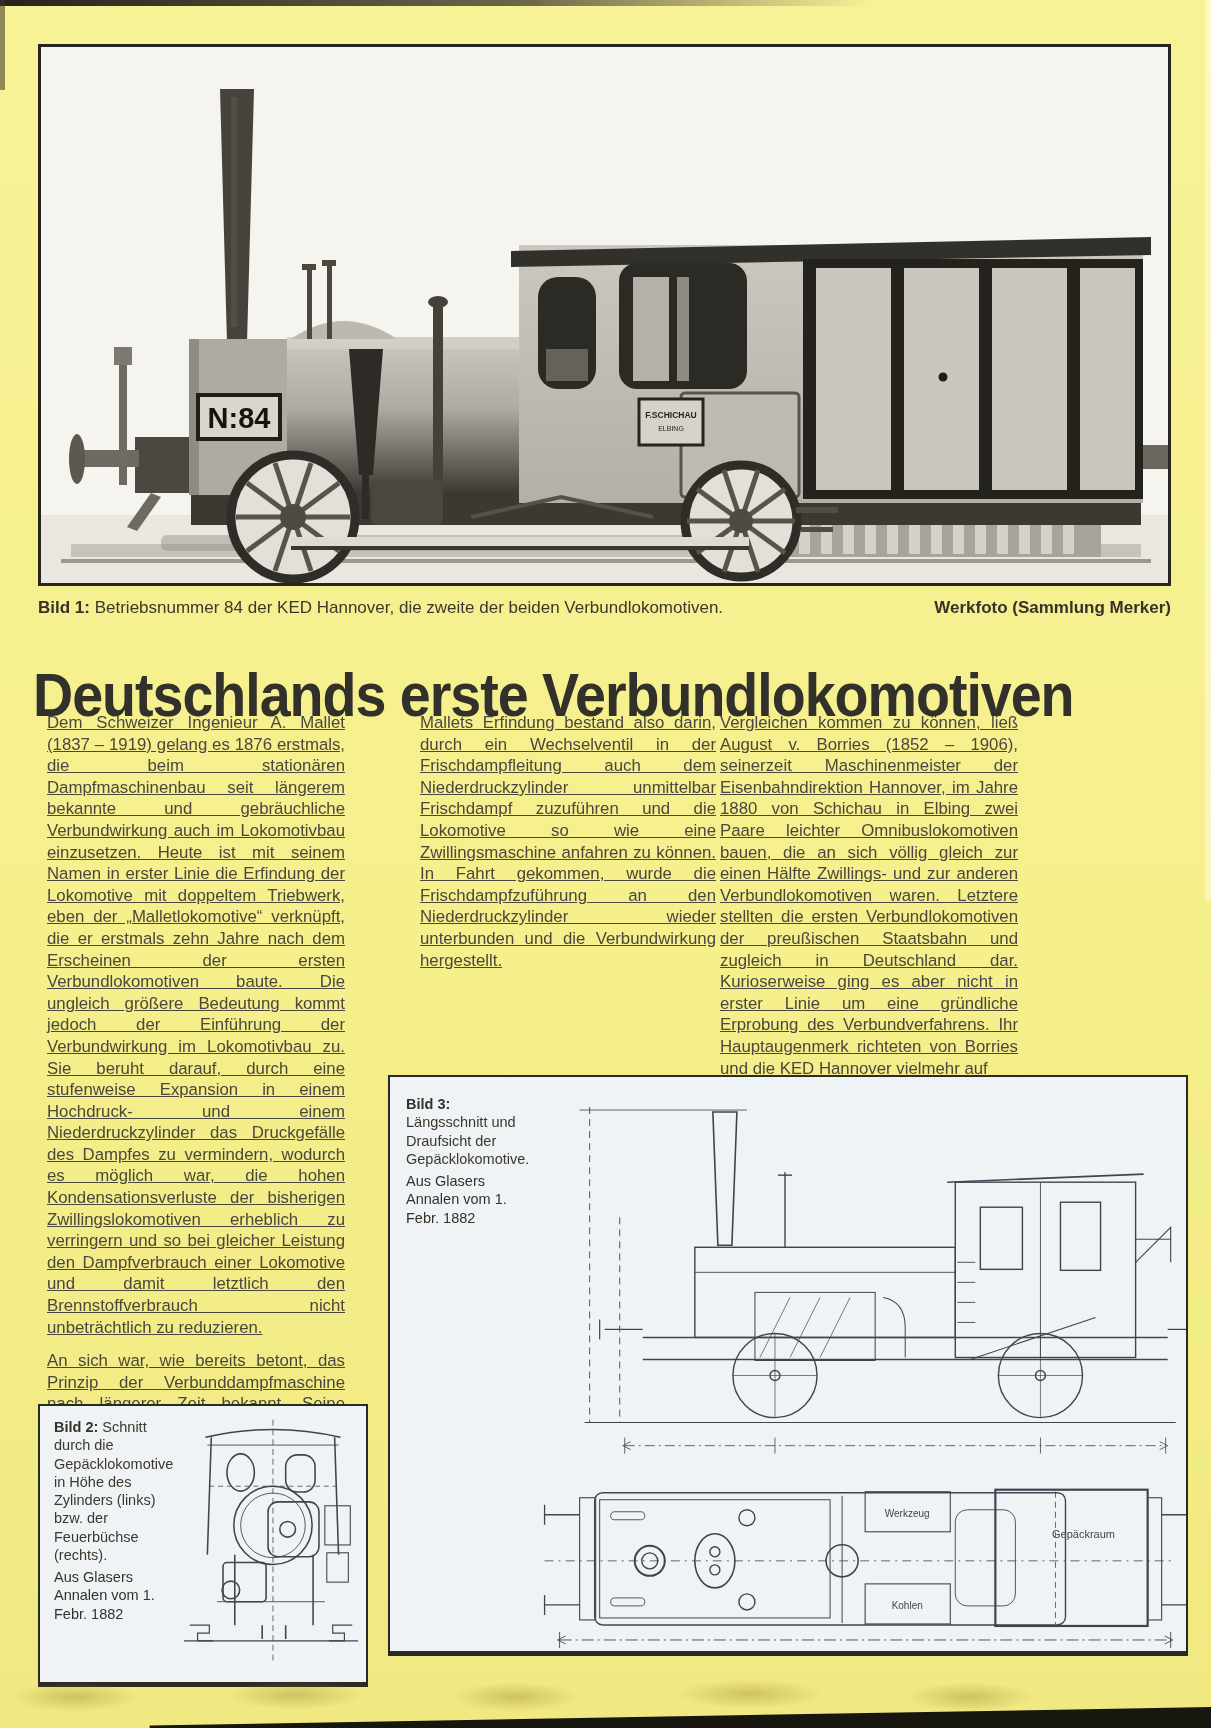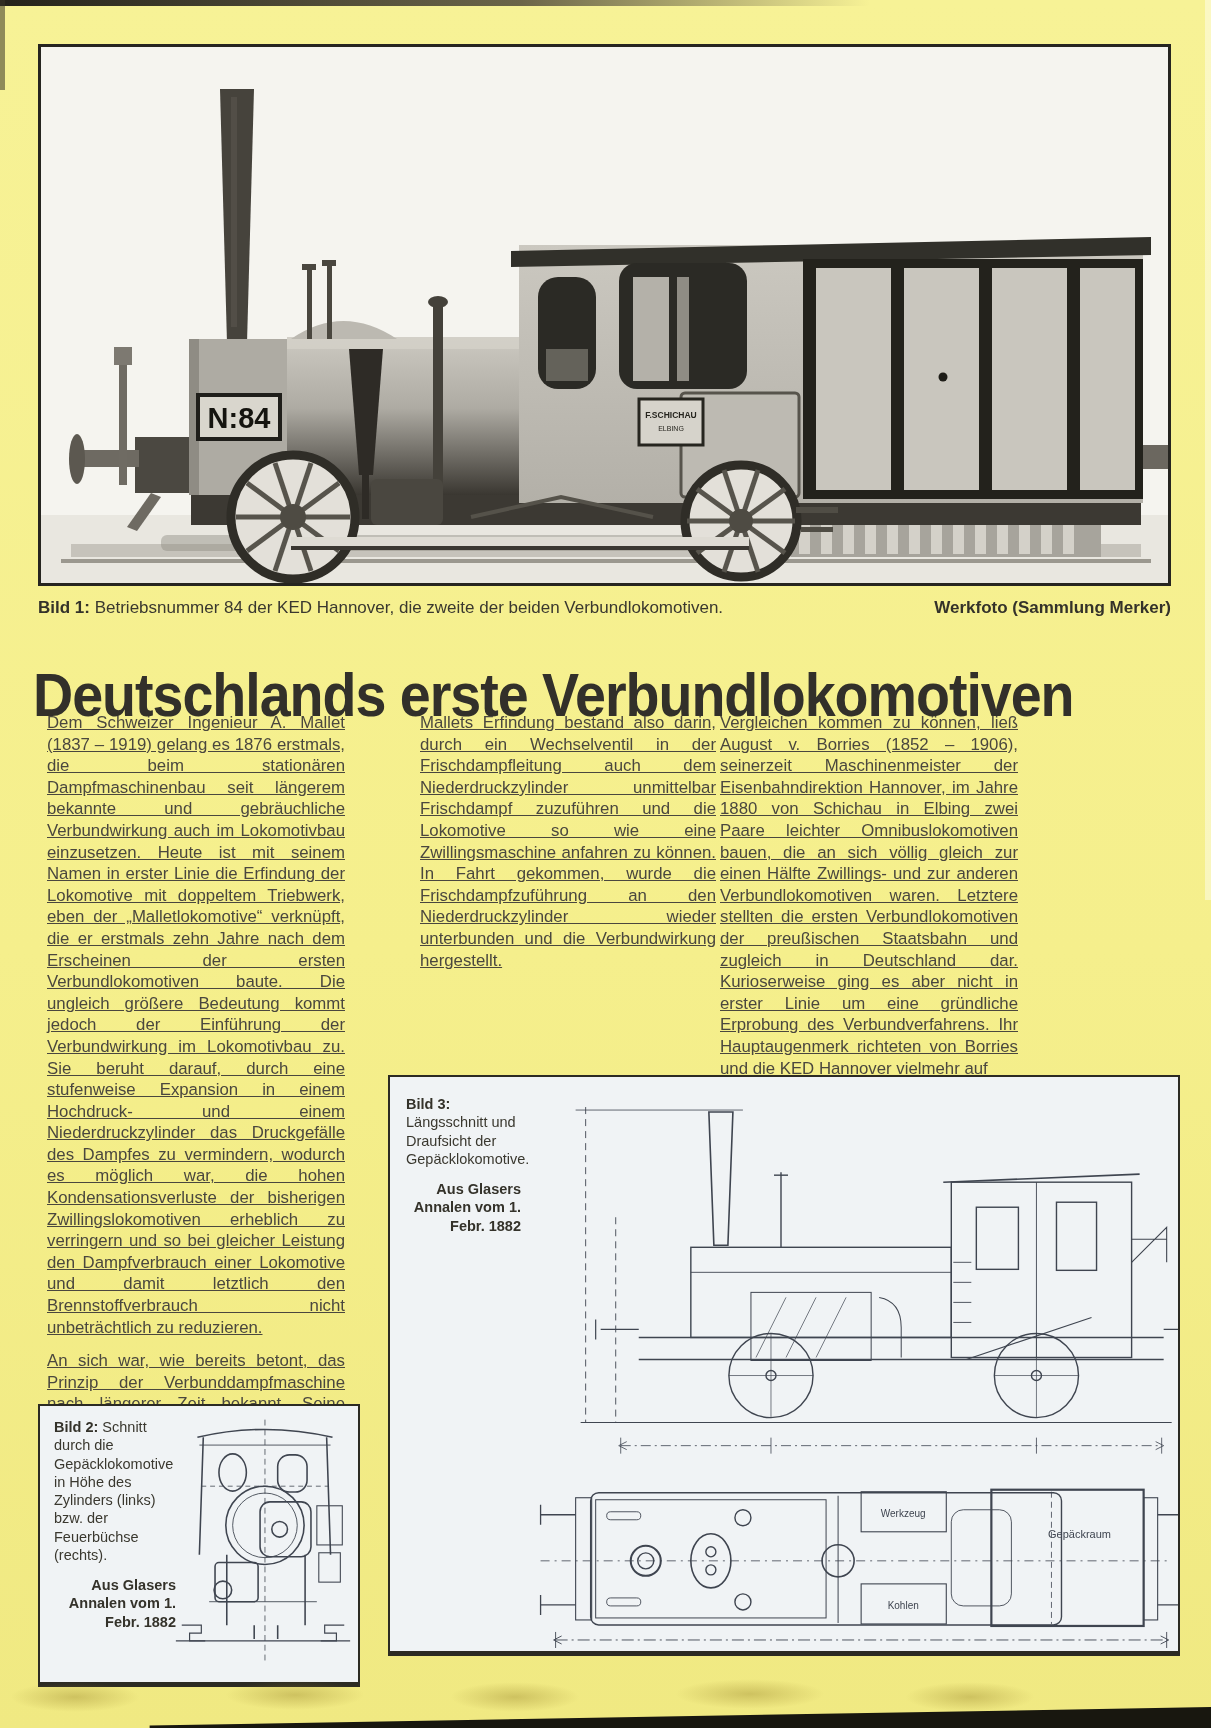--- a/index.html
+++ b/index.html
@@ -31,28 +31,28 @@
     letter-spacing:-1px;color:#32302a;white-space:nowrap;
     transform:scale(1.03,1.12);transform-origin:left top;}
 
   .col{position:absolute;top:700px;width:322px;font-size:16.8px;line-height:21.6px;
     text-align:justify;color:#4a473e;}
   .col p{margin:12px;text-decoration:underline;}
   .col-1{left:35px;}
   .col-2{left:408px;width:320px;}
   .col-3{left:708px;}
 
-  .fig-box{position:absolute;background:#f0f3f5;border:2px solid #2c2b23;border-bottom-width:5px;}
+  .fig-box{position:absolute;background:#f0f3f5;border:2px solid #2c2b23;border-bottom-width:5px;padding-left:8px;}
   .fig2{left:38px;top:1404px;width:318px;height:276px;}
   .fig3{left:388px;top:1075px;width:788px;height:574px;}
   .fig-caption{position:absolute;z-index:2;font-size:14.5px;line-height:1.26;color:#3a382f;}
   .fig2 .fig-caption{left:14px;top:12px;width:122px;}
   .fig3 .fig-caption{left:16px;top:18px;width:115px;}
   .fig-caption b{color:#34322a;}
-  .fig-source{margin-top:12px;font-weight:bold;text-align:right;color:#34322a;}
+  .fig-source{margin-top:4px;font-weight:normal;color:#34322a;}
   .fig-box svg{position:absolute;}
   .fig2 svg{right:2px;top:4px;width:186px;height:264px;}
   .fig3 svg{left:0;top:0;width:100%;height:100%;}
 </style>
 </head>
 <body>
 
 <div class="page">
 
   <div class="top-edge"></div>

